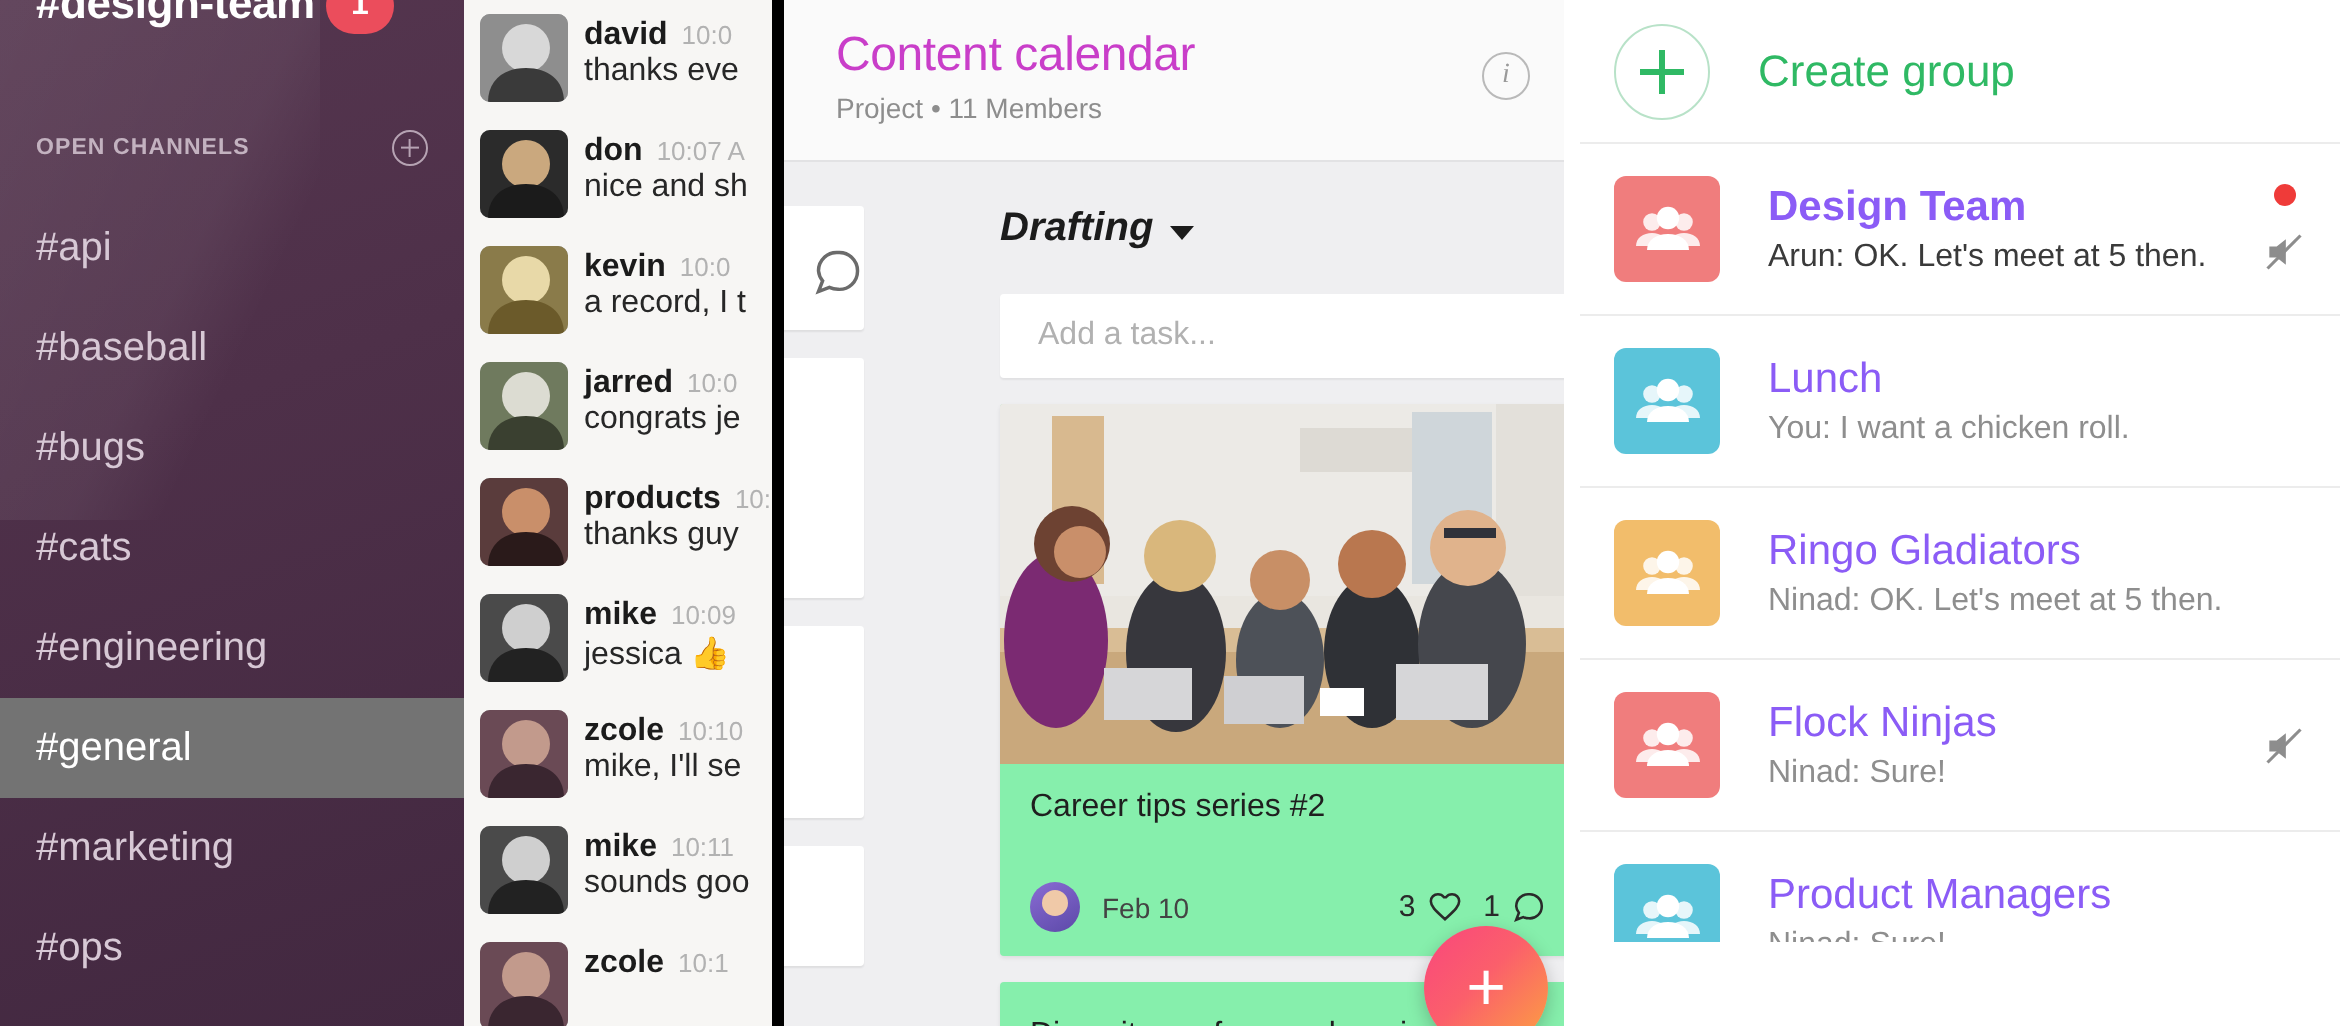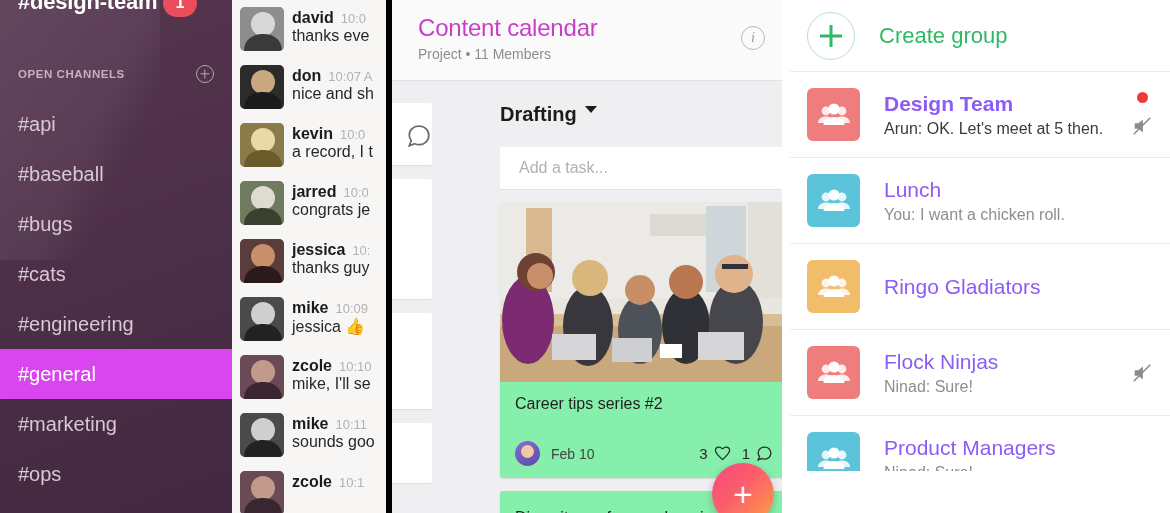--- a/index.html
+++ b/index.html
@@ -30,21 +30,21 @@
                       font-weight:600; }
   .p1-plus { width:18px; height:18px; border-radius:50%;
              border:1.4px solid #b6a3b3; position:relative; }
   .p1-plus::before,.p1-plus::after { content:""; position:absolute;
              background:#b6a3b3; left:50%; top:50%; }
   .p1-plus::before { width:9px; height:1.4px; transform:translate(-50%,-50%); }
   .p1-plus::after  { width:1.4px; height:9px; transform:translate(-50%,-50%); }
   .p1-list { margin-top:16px; }
   .ch { height:50px; display:flex; align-items:center; padding-left:18px;
         color:#d7c8d5; font-size:20px; }
-  .ch.active { background:#d946ef; color:#ffffff; }
+  .ch.active { background:#737373; color:#ffffff; }
 
   
   .p2 { position:relative; width:160px; height:513px; flex:0 0 160px;
         background:#f7f6f4; overflow:hidden; border-right:6px solid #000; }
   .msg { display:flex; padding:7px 0 7px 8px; gap:8px; }
   .av { width:44px; height:44px; border-radius:5px; flex:0 0 44px;
         background:#9a9a9a; overflow:hidden; position:relative; }
   .msg-b { min-width:0; padding-top:2px; }
   .msg-top { display:flex; align-items:baseline; gap:7px; white-space:nowrap; }
   .msg-user { font-size:16px; font-weight:bold; color:#1b1b1b; }
@@ -62,21 +62,21 @@
   .p3-info { position:absolute; right:17px; top:26px; width:24px; height:24px;
              border-radius:50%; border:1.5px solid #b9b9b9; color:#9a9a9a;
              font-size:14px; font-style:italic; font-family:"Liberation Serif",serif;
              display:flex; align-items:center; justify-content:center; }
   .board { position:absolute; top:81px; left:0; right:0; bottom:0; display:flex; }
   .col-partial { width:56px; flex:0 0 56px; padding-top:22px; position:relative; }
   .col-partial .ghost-card { background:#fff; margin:0 0 8px -20px; width:60px;
              border-radius:2px; box-shadow:0 1px 1px rgba(0,0,0,.07); }
   .col { flex:0 0 348px; width:348px; padding:22px 0 0 8px; }
   .col-title { font-size:20px; font-weight:bold; color:#1c1c1c;
-               display:flex; gap:8px; padding-left:44px; }
+               display:flex; align-items:center; gap:8px; padding-left:44px;font-style:italic; }
   .caret { width:0; height:0; border-left:6px solid transparent;
            border-right:6px solid transparent; border-top:7px solid #1c1c1c;
            margin-top:3px; }
   .addtask { margin:21px 0 0 44px; width:288px; height:42px; background:#fff;
              border-radius:2px; display:flex; align-items:center; padding-left:19px;
              color:#b1b1b1; font-size:16px; box-shadow:0 1px 1px rgba(0,0,0,.06); }
   .card { margin:13px 0 0 44px; width:288px; background:#86efac; border-radius:2px;
           box-shadow:0 1px 2px rgba(0,0,0,.08); overflow:hidden; }
   .card-img { height:180px; position:relative; overflow:hidden;
               background:linear-gradient(180deg,#e7e3dc,#d6cfc4); }
@@ -221,21 +221,21 @@
               <span class="msg-time">10:0</span>
             </span><span class="msg-text">congrats je</span></span>
         </div>
         <div class="msg">
           <span class="av"><svg width="44" height="44" viewBox="0 0 44 44">
               <rect width="44" height="44" fill="#5a3c3c"></rect>
               <circle cx="23" cy="17" r="12" fill="#c98f6a"></circle>
               <path d="M4 44c0-11 8-17 19-17s19 6 19 17z" fill="#2a1a1a"></path>
             </svg></span>
           <span class="msg-b"><span class="msg-top">
-              <span class="msg-user">jessica</span>
+              <span class="msg-user">products</span>
               <span class="msg-time">10:</span>
             </span><span class="msg-text">thanks guy</span></span>
         </div>
         <div class="msg">
           <span class="av"><svg width="44" height="44" viewBox="0 0 44 44">
               <rect width="44" height="44" fill="#4a4a4a"></rect>
               <circle cx="23" cy="17" r="12" fill="#cfcfcf"></circle>
               <path d="M4 44c0-11 8-17 19-17s19 6 19 17z" fill="#222"></path>
             </svg></span>
           <span class="msg-b"><span class="msg-top">
@@ -424,20 +424,21 @@
               <circle cx="9" cy="13" r="4.4" fill="#fff" opacity=".85"></circle>
               <circle cx="25" cy="13" r="4.4" fill="#fff" opacity=".85"></circle>
               <path d="M1 25c0-4 3.6-6.5 8-6.5s8 2.5 8 6.5z" fill="#fff" opacity=".85"></path>
               <path d="M17 25c0-4 3.6-6.5 8-6.5s8 2.5 8 6.5z" fill="#fff" opacity=".85"></path>
               <circle cx="17" cy="11" r="5.6" fill="#fff"></circle>
               <path d="M6.5 27c0-5 4.7-8 10.5-8s10.5 3 10.5 8z" fill="#fff"></path>
             </svg>
           </span>
           <span class="grp-body">
             <span class="grp-name" style="display:block">Ringo Gladiators</span>
+            <span class="grp-prev" style="display:block">Ninad: OK. Let's meet at 5 then.</span>
           </span>
           <span class="grp-right"></span>
         </div>
         <div class="grp">
           <span class="grp-icon" style="background:#f07d7d">
             <svg width="34" height="34" viewBox="0 0 34 34">
               <circle cx="9" cy="13" r="4.4" fill="#fff" opacity=".85"></circle>
               <circle cx="25" cy="13" r="4.4" fill="#fff" opacity=".85"></circle>
               <path d="M1 25c0-4 3.6-6.5 8-6.5s8 2.5 8 6.5z" fill="#fff" opacity=".85"></path>
               <path d="M17 25c0-4 3.6-6.5 8-6.5s8 2.5 8 6.5z" fill="#fff" opacity=".85"></path>

